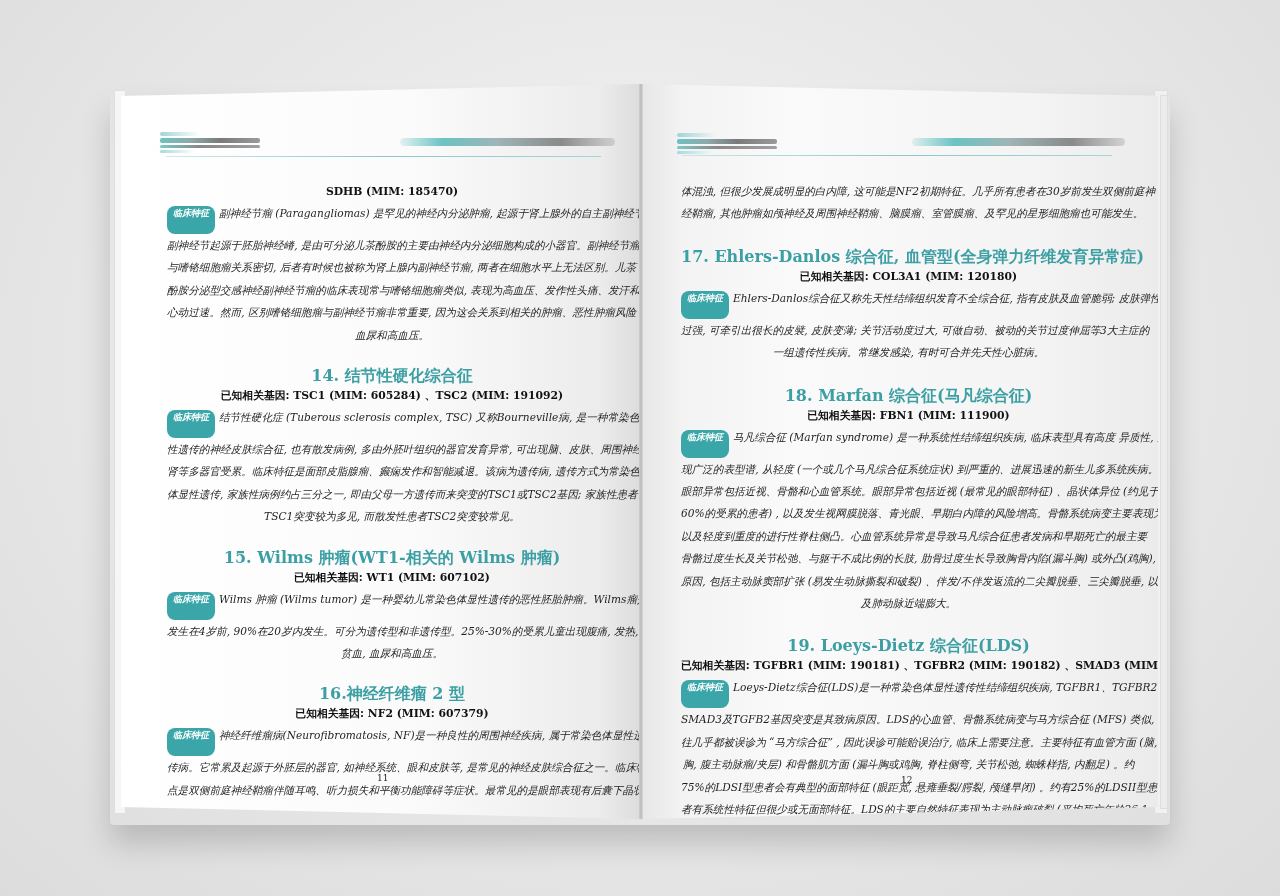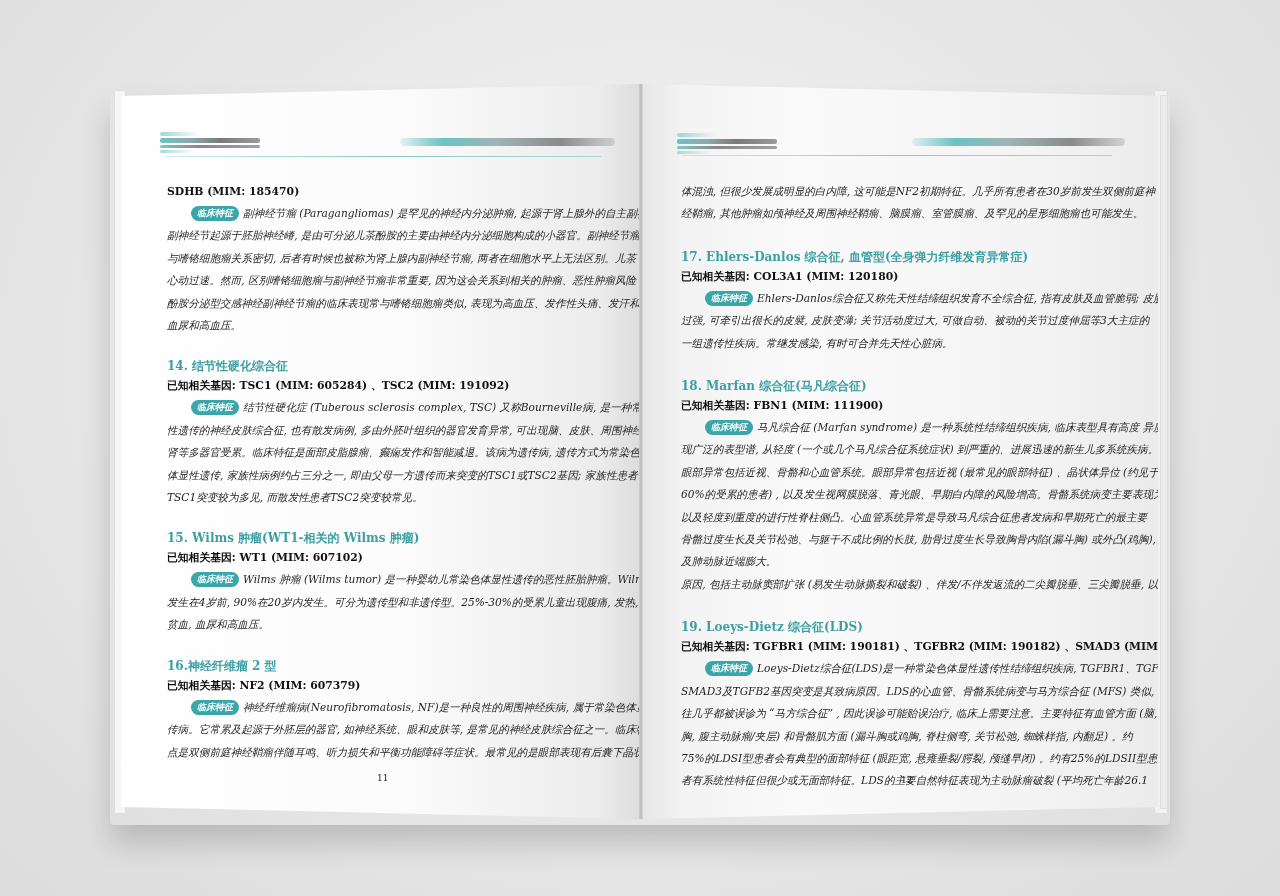--- a/index.html
+++ b/index.html
@@ -43,31 +43,30 @@
     background: linear-gradient(90deg, rgba(92,190,192,0.15) 0%, #6cc2c3 20%, #9fb5b6 45%, #8a8a8a 75%, rgba(130,130,130,0.25) 100%);
   }
   .rule {
     position:absolute; height:1px; background: linear-gradient(90deg, rgba(102,190,190,0.3), #8cc9c9 50%, #a8d4d4);
   }
   .content {
     position:absolute; font-size:10.6px; color:#1e1e1e; line-height:22.4px;
   }
   .p-line { white-space:nowrap;font-style:italic; }
   .heading {
-    color:#3c9fa4; font-weight:bold; font-size:12px; line-height:20px; margin-top:0;
+    color:#3c9fa4; font-weight:bold; font-size:16px; line-height:20px; margin-top:0;
     white-space:nowrap;
   }
   .genes { font-weight:bold; font-size:10.8px; line-height:20px; color:#111; white-space:nowrap; }
   .badge {
     display:inline-block; background:#3aa6a9; color:#fff; font-size:9px; font-weight:bold;
-    padding:0 6px; height:15px; line-height:15px; border-radius:8px; margin-right:4px;
+    padding:0 6px; height:28px; line-height:15px; border-radius:8px; margin-right:4px;
     vertical-align:1px;
-    margin-left:24px;
   }
-  .section { margin-bottom:16px; }
+  .section { margin-bottom:16px;text-align:center; }
   .pnum { position:absolute; font-size:9px; color:#222; }
 </style>
 </head>
 <body>
 
 <div class="shadow"></div>
 
 <div class="stack" style="left:114px; top:90px; width:10px; height:722px;"></div>
 <div class="stack" style="left:1154px; top:90px; width:12px; height:722px; background:#f1f1f1;"></div>
 <div class="stack" style="left:1160px; top:95px; width:6px; height:712px; background:#ebebeb;"></div>
@@ -82,22 +81,22 @@
   </div>
   <div class="deco-b" style="left:279px; top:54px; width:215px;"></div>
   <div class="rule" style="left:45px; top:72px; width:435px;"></div>
 
   <div class="content" style="left:46px; top:98px; width:450px;">
     <div class="section" style="margin-bottom:20px;">
       <div class="genes">SDHB (MIM: 185470)</div>
       <div class="p-line"><span class="badge">临床特征</span><span>副神经节瘤 (Paragangliomas) 是罕见的神经内分泌肿瘤, 起源于肾上腺外的自主副神经节;</span></div>
       <div class="p-line">副神经节起源于胚胎神经嵴, 是由可分泌儿茶酚胺的主要由神经内分泌细胞构成的小器官。副神经节瘤</div>
       <div class="p-line">与嗜铬细胞瘤关系密切, 后者有时候也被称为肾上腺内副神经节瘤, 两者在细胞水平上无法区别。儿茶</div>
+      <div class="p-line">酚胺分泌型交感神经副神经节瘤的临床表现常与嗜铬细胞瘤类似, 表现为高血压、发作性头痛、发汗和</div>
       <div class="p-line">心动过速。然而, 区别嗜铬细胞瘤与副神经节瘤非常重要, 因为这会关系到相关的肿瘤、恶性肿瘤风险</div>
-      <div class="p-line">酚胺分泌型交感神经副神经节瘤的临床表现常与嗜铬细胞瘤类似, 表现为高血压、发作性头痛、发汗和</div>
       <div class="p-line">血尿和高血压。</div>
     </div>
 
     <div class="section" style="margin-bottom:20px;">
       <div class="heading">14. 结节性硬化综合征</div>
       <div class="genes">已知相关基因: TSC1 (MIM: 605284) 、TSC2 (MIM: 191092)</div>
       <div class="p-line"><span class="badge">临床特征</span><span>结节性硬化症 (Tuberous sclerosis complex, TSC) 又称Bourneville病, 是一种常染色体显</span></div>
       <div class="p-line">性遗传的神经皮肤综合征, 也有散发病例, 多由外胚叶组织的器官发育异常, 可出现脑、皮肤、周围神经、</div>
       <div class="p-line">肾等多器官受累。临床特征是面部皮脂腺瘤、癫痫发作和智能减退。该病为遗传病, 遗传方式为常染色</div>
       <div class="p-line">体显性遗传, 家族性病例约占三分之一, 即由父母一方遗传而来突变的TSC1或TSC2基因; 家族性患者</div>
@@ -150,22 +149,22 @@
 
     <div class="section" style="margin-bottom:22px;">
       <div class="heading">18. Marfan 综合征(马凡综合征)</div>
       <div class="genes">已知相关基因: FBN1 (MIM: 111900)</div>
       <div class="p-line"><span class="badge">临床特征</span><span>马凡综合征 (Marfan syndrome) 是一种系统性结缔组织疾病, 临床表型具有高度 异质性, 呈</span></div>
       <div class="p-line">现广泛的表型谱, 从轻度 (一个或几个马凡综合征系统症状) 到严重的、进展迅速的新生儿多系统疾病。</div>
       <div class="p-line">眼部异常包括近视、骨骼和心血管系统。眼部异常包括近视 (最常见的眼部特征) 、晶状体异位 (约见于</div>
       <div class="p-line">60%的受累的患者) , 以及发生视网膜脱落、青光眼、早期白内障的风险增高。骨骼系统病变主要表现为</div>
       <div class="p-line">以及轻度到重度的进行性脊柱侧凸。心血管系统异常是导致马凡综合征患者发病和早期死亡的最主要</div>
       <div class="p-line">骨骼过度生长及关节松弛、与躯干不成比例的长肢, 肋骨过度生长导致胸骨内陷(漏斗胸) 或外凸(鸡胸),</div>
+      <div class="p-line">原因, 包括主动脉窦部扩张 (易发生动脉撕裂和破裂) 、伴发/不伴发返流的二尖瓣脱垂、三尖瓣脱垂, 以</div>
       <div class="p-line">及肺动脉近端膨大。</div>
-      <div class="p-line">原因, 包括主动脉窦部扩张 (易发生动脉撕裂和破裂) 、伴发/不伴发返流的二尖瓣脱垂、三尖瓣脱垂, 以</div>
     </div>
 
     <div class="section">
       <div class="heading">19. Loeys-Dietz 综合征(LDS)</div>
       <div class="genes">已知相关基因: TGFBR1 (MIM: 190181) 、TGFBR2 (MIM: 190182) 、SMAD3 (MIM: 603109)</div>
       <div class="p-line"><span class="badge">临床特征</span><span>Loeys-Dietz综合征(LDS)是一种常染色体显性遗传性结缔组织疾病, TGFBR1、TGFBR2、</span></div>
       <div class="p-line">SMAD3及TGFB2基因突变是其致病原因。LDS的心血管、骨骼系统病变与马方综合征 (MFS) 类似, 既</div>
       <div class="p-line">往几乎都被误诊为 “马方综合征” , 因此误诊可能贻误治疗, 临床上需要注意。主要特征有血管方面 (脑,</div>
       <div class="p-line">胸, 腹主动脉瘤/夹层) 和骨骼肌方面 (漏斗胸或鸡胸, 脊柱侧弯, 关节松弛, 蜘蛛样指, 内翻足) 。约</div>
       <div class="p-line">75%的LDSI型患者会有典型的面部特征 (眼距宽, 悬雍垂裂/腭裂, 颅缝早闭) 。约有25%的LDSII型患</div>

